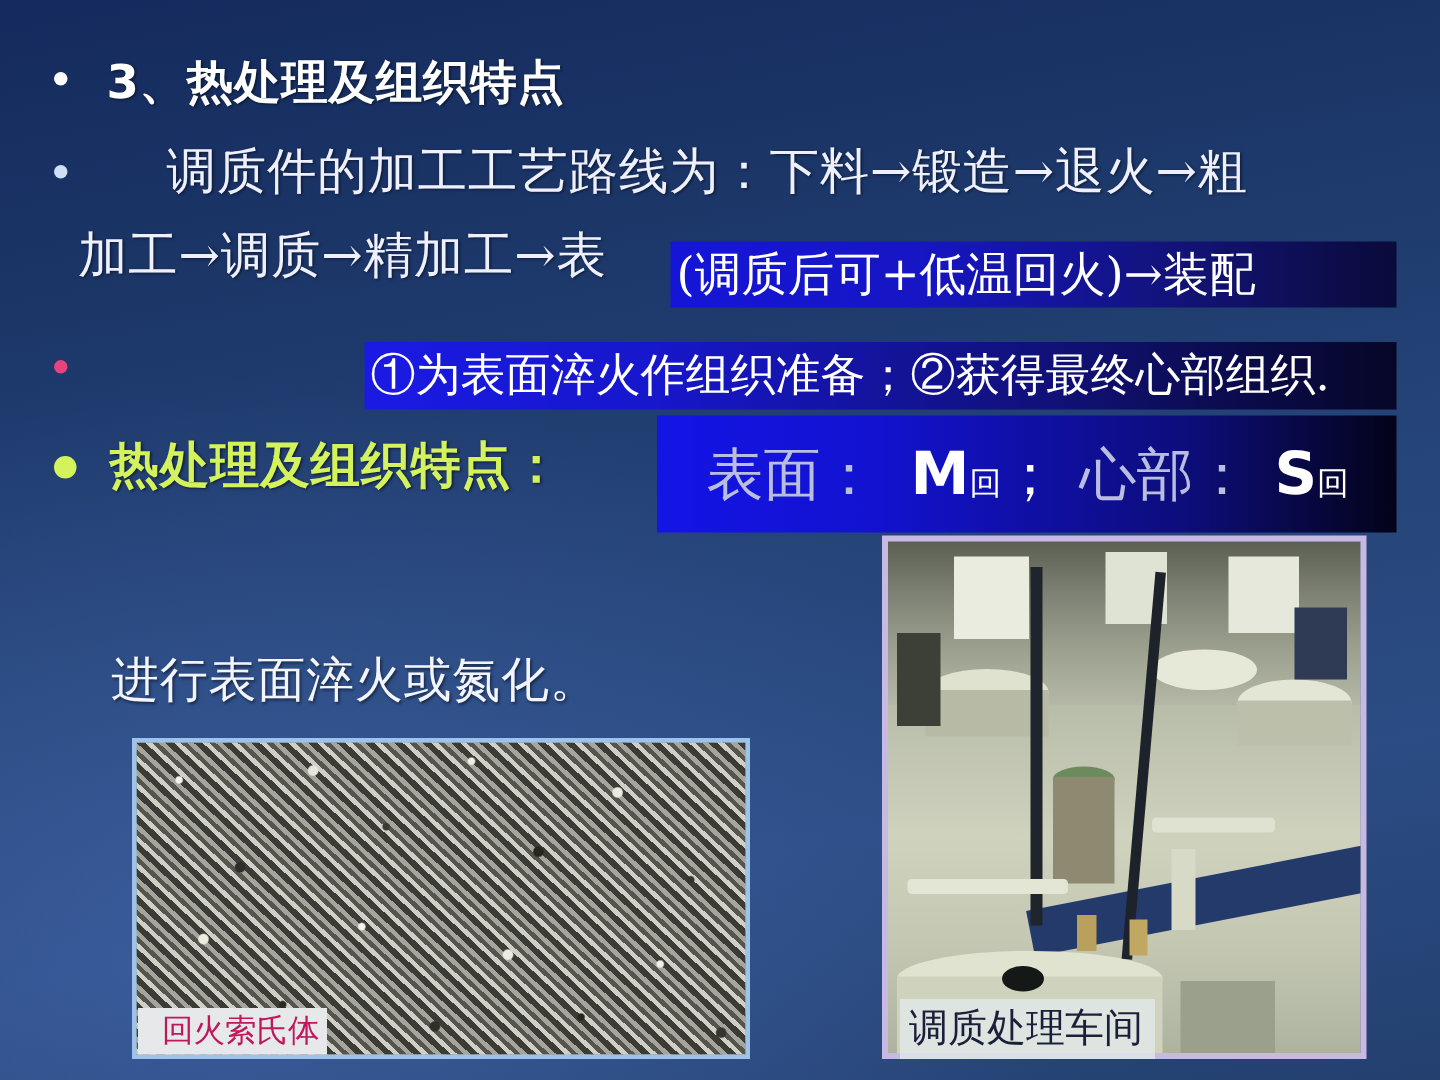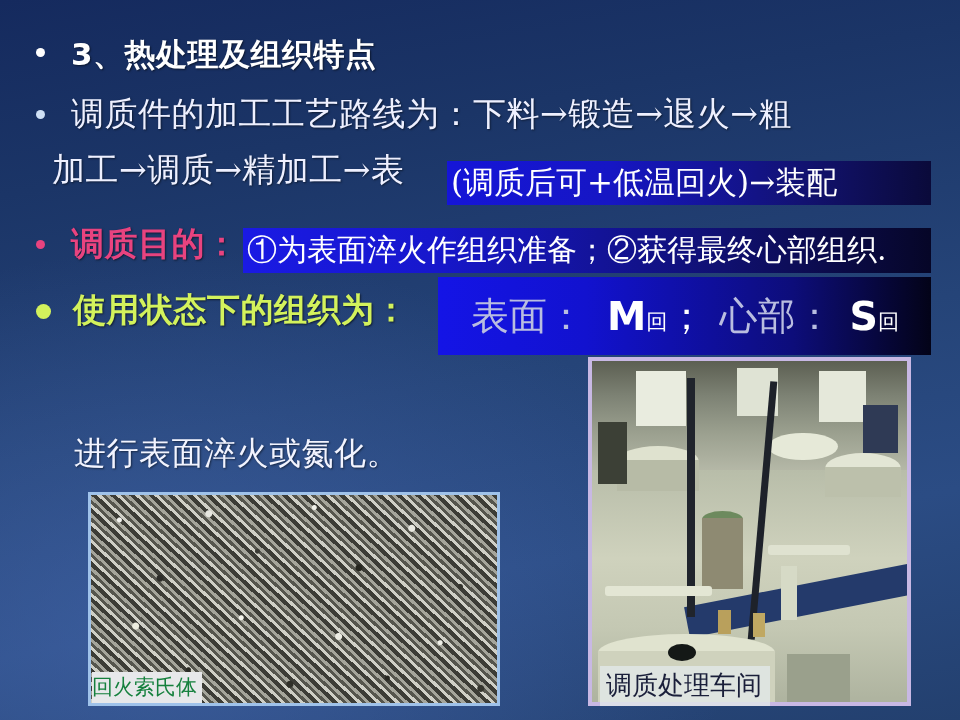--- a/index.html
+++ b/index.html
@@ -148,56 +148,55 @@
   }
   .ws { position: absolute; }
   .caption {
     position: absolute;
     font-family: "DejaVu Serif", "Liberation Serif", serif;
     white-space: nowrap;
   }
   #caption-micro {
     left: 92px; top: 672px;
     background: #e7e8ea;
-    color: #15803d;
+    color: #be185d;
     font-size: 21px;
-    padding: 1px 5px 2px 0;
+    padding: 1px 5px 2px 16px;
   }
   #caption-workshop {
     left: 600px; top: 666px;
     background: rgba(226,233,233,0.78);
     color: #1a1f3a;
     font-size: 26px;
     padding: 2px 8px 3px 6px;
   }
 </style>
 </head>
 <body>
 
 <div id="slide">
 
   <div class="bullet-row" style="left:36px; top:30px;">
     <span class="dot sm" style="background:#ffffff;"></span>
     <span class="line l1" style="margin-left:26px; margin-top:4px;">3、热处理及组织特点</span>
   </div>
 
-  <div class="bullet-row" style="left:36px; top:92px;">
+  <div class="bullet-row" style="left:36px; top:92px;gap:40px;">
     <span class="dot sm" style="background:#cfe0f5;"></span>
     <span class="line l2" style="margin-left:26px;">调质件的加工工艺路线为：下料→锻造→退火→粗</span>
   </div>
   <div class="line l2" style="position:absolute; left:52px; top:148px;">加工→调质→精加工→表</div>
 
   <div class="bullet-row" style="left:36px; top:222px;">
     <span class="dot sm" style="background:#e8437f;"></span>
-    <span class="line l3" style="margin-left:26px;">调质目的：</span>
   </div>
 
   <div class="bullet-row" style="left:36px; top:288px;">
     <span class="dot lg" style="background:#d3f25c; margin-top:16px;"></span>
-    <span class="line l4" style="margin-left:22px;">使用状态下的组织为：</span>
+    <span class="line l4" style="margin-left:22px;">热处理及组织特点：</span>
   </div>
 
   <div class="line l5" style="position:absolute; left:74px; top:432px;">进行表面淬火或氮化。</div>
 
   <div class="overlay" id="overlay-route">
     <span>(调质后可+低温回火)→装配</span>
   </div>
 
   <div class="overlay" id="overlay-purpose">
     <span>①为表面淬火作组织准备；②获得最终心部组织.</span>

